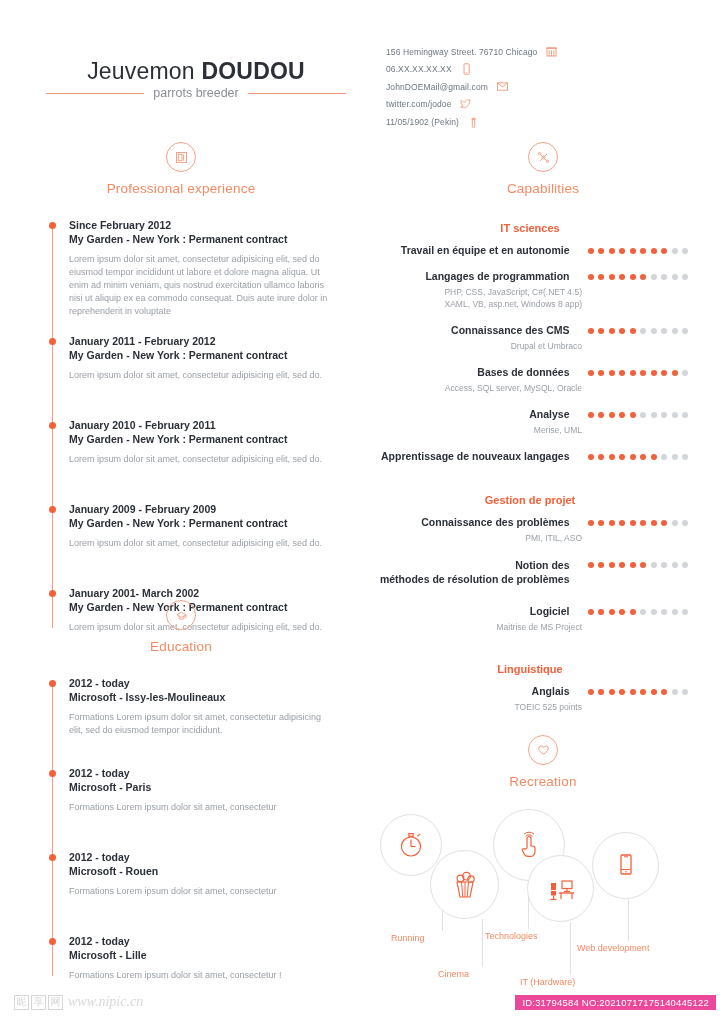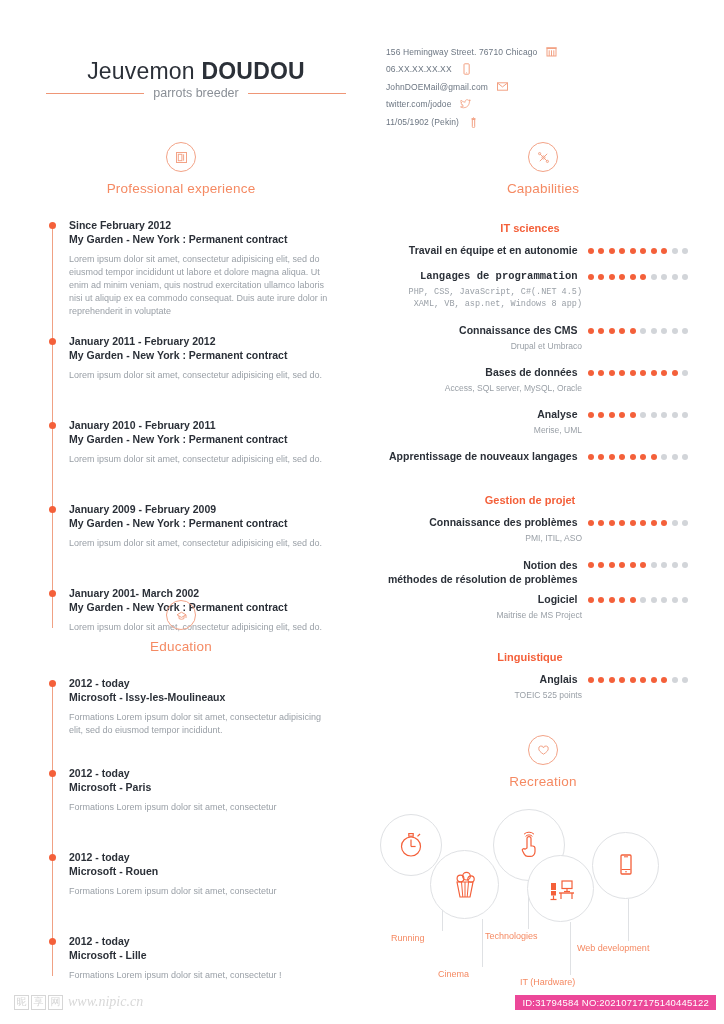--- a/index.html
+++ b/index.html
@@ -56,21 +56,21 @@
   .tl-date { font-size: 10.5px; font-weight: bold; color: #2b3038; line-height: 14px; }
   .tl-org  { font-size: 10.5px; font-weight: bold; color: #2b3038; line-height: 14px; }
   .tl-desc { font-size: 9px; color: #9aa0a7; line-height: 13px; margin-top: 7px; }
 
   
   .skill-group-title {
     text-align: center; font-size: 11px; font-weight: bold;
     color: #f4603a; margin-bottom: 9px;
   }
   .skill { margin-bottom: 14px; }
-  .skill-row { display: flex; align-items: flex-end; justify-content: flex-start; gap: 10px; }
+  .skill-row { display: flex; align-items: flex-end; justify-content: flex-start; gap: 18px; }
   .skill-label {
     font-size: 10.5px; font-weight: bold; color: #2b3038;
     text-align: right; line-height: 14px; flex: 1 1 auto;
   }
   .dots { display: flex; gap: 4.5px; flex: 0 0 auto; padding-bottom: 3px; }
   .dot { width: 6px; height: 6px; border-radius: 50%; background: #d2d5d9; }
   .dot.on { background: #f4603a; }
   .skill-sub {
     font-size: 8.5px; color: #9aa0a7; text-align: right; line-height: 12px;
     margin-top: 3px; padding-right: 106px;
@@ -279,21 +279,21 @@
                 <span class="dot on"></span>
                 <span class="dot on"></span>
                 <span class="dot on"></span>
                 <span class="dot on"></span>
                 <span class="dot"></span>
                 <span class="dot"></span>
               </span>
           </div>
         </div>
 
-        <div class="skill" style="margin-bottom:13px;font-family:Liberation Mono, monospace;">
+        <div class="skill" style="margin-bottom:13px;">
           <div class="skill-row">
             <span class="skill-label">Langages de programmation</span>
             <span class="dots">
                 <span class="dot on"></span>
                 <span class="dot on"></span>
                 <span class="dot on"></span>
                 <span class="dot on"></span>
                 <span class="dot on"></span>
                 <span class="dot on"></span>
                 <span class="dot"></span>
@@ -397,21 +397,21 @@
                 <span class="dot on"></span>
                 <span class="dot on"></span>
                 <span class="dot on"></span>
                 <span class="dot"></span>
                 <span class="dot"></span>
               </span>
           </div>
           <div class="skill-sub">PMI, ITIL, ASO</div>
         </div>
 
-        <div class="skill" style="margin-bottom:6px;">
+        <div class="skill" style="margin-bottom:18px;">
           <div class="skill-row">
             <span class="skill-label" style="white-space:pre-line;">Notion des
 méthodes de résolution de problèmes</span>
             <span class="dots" style="align-self:flex-start; padding-top:4px;">
                 <span class="dot on"></span>
                 <span class="dot on"></span>
                 <span class="dot on"></span>
                 <span class="dot on"></span>
                 <span class="dot on"></span>
                 <span class="dot on"></span>

